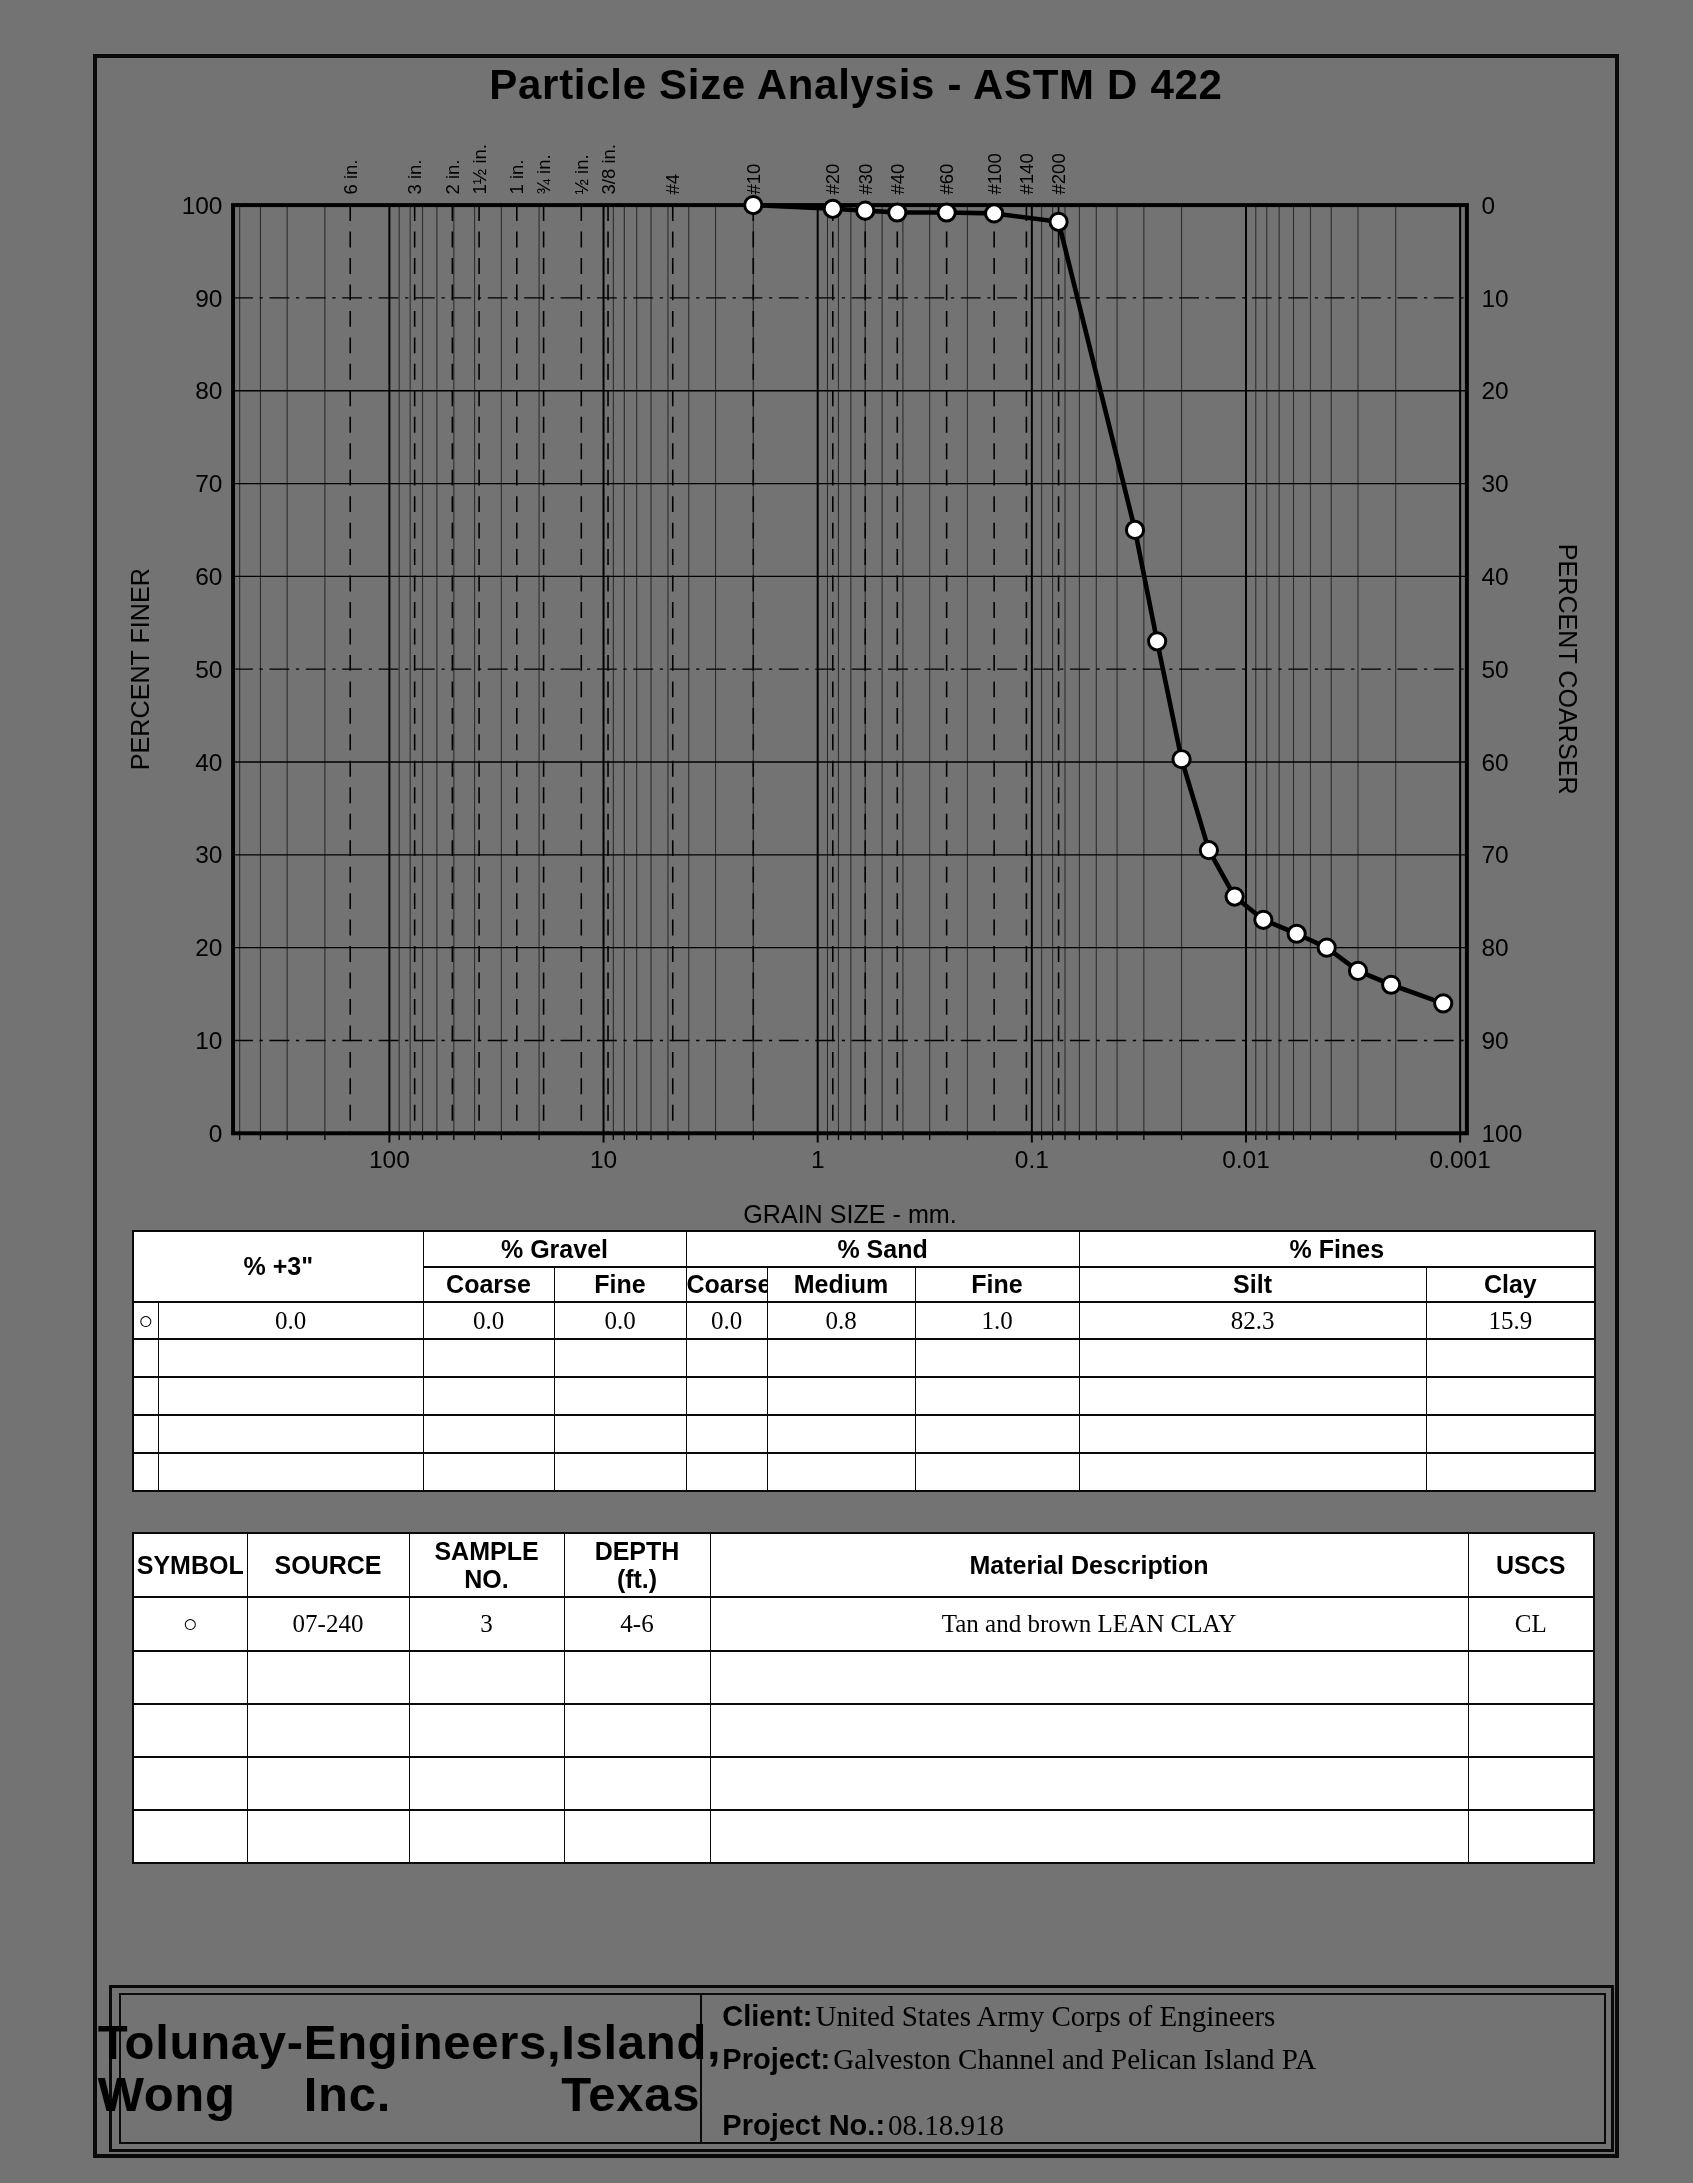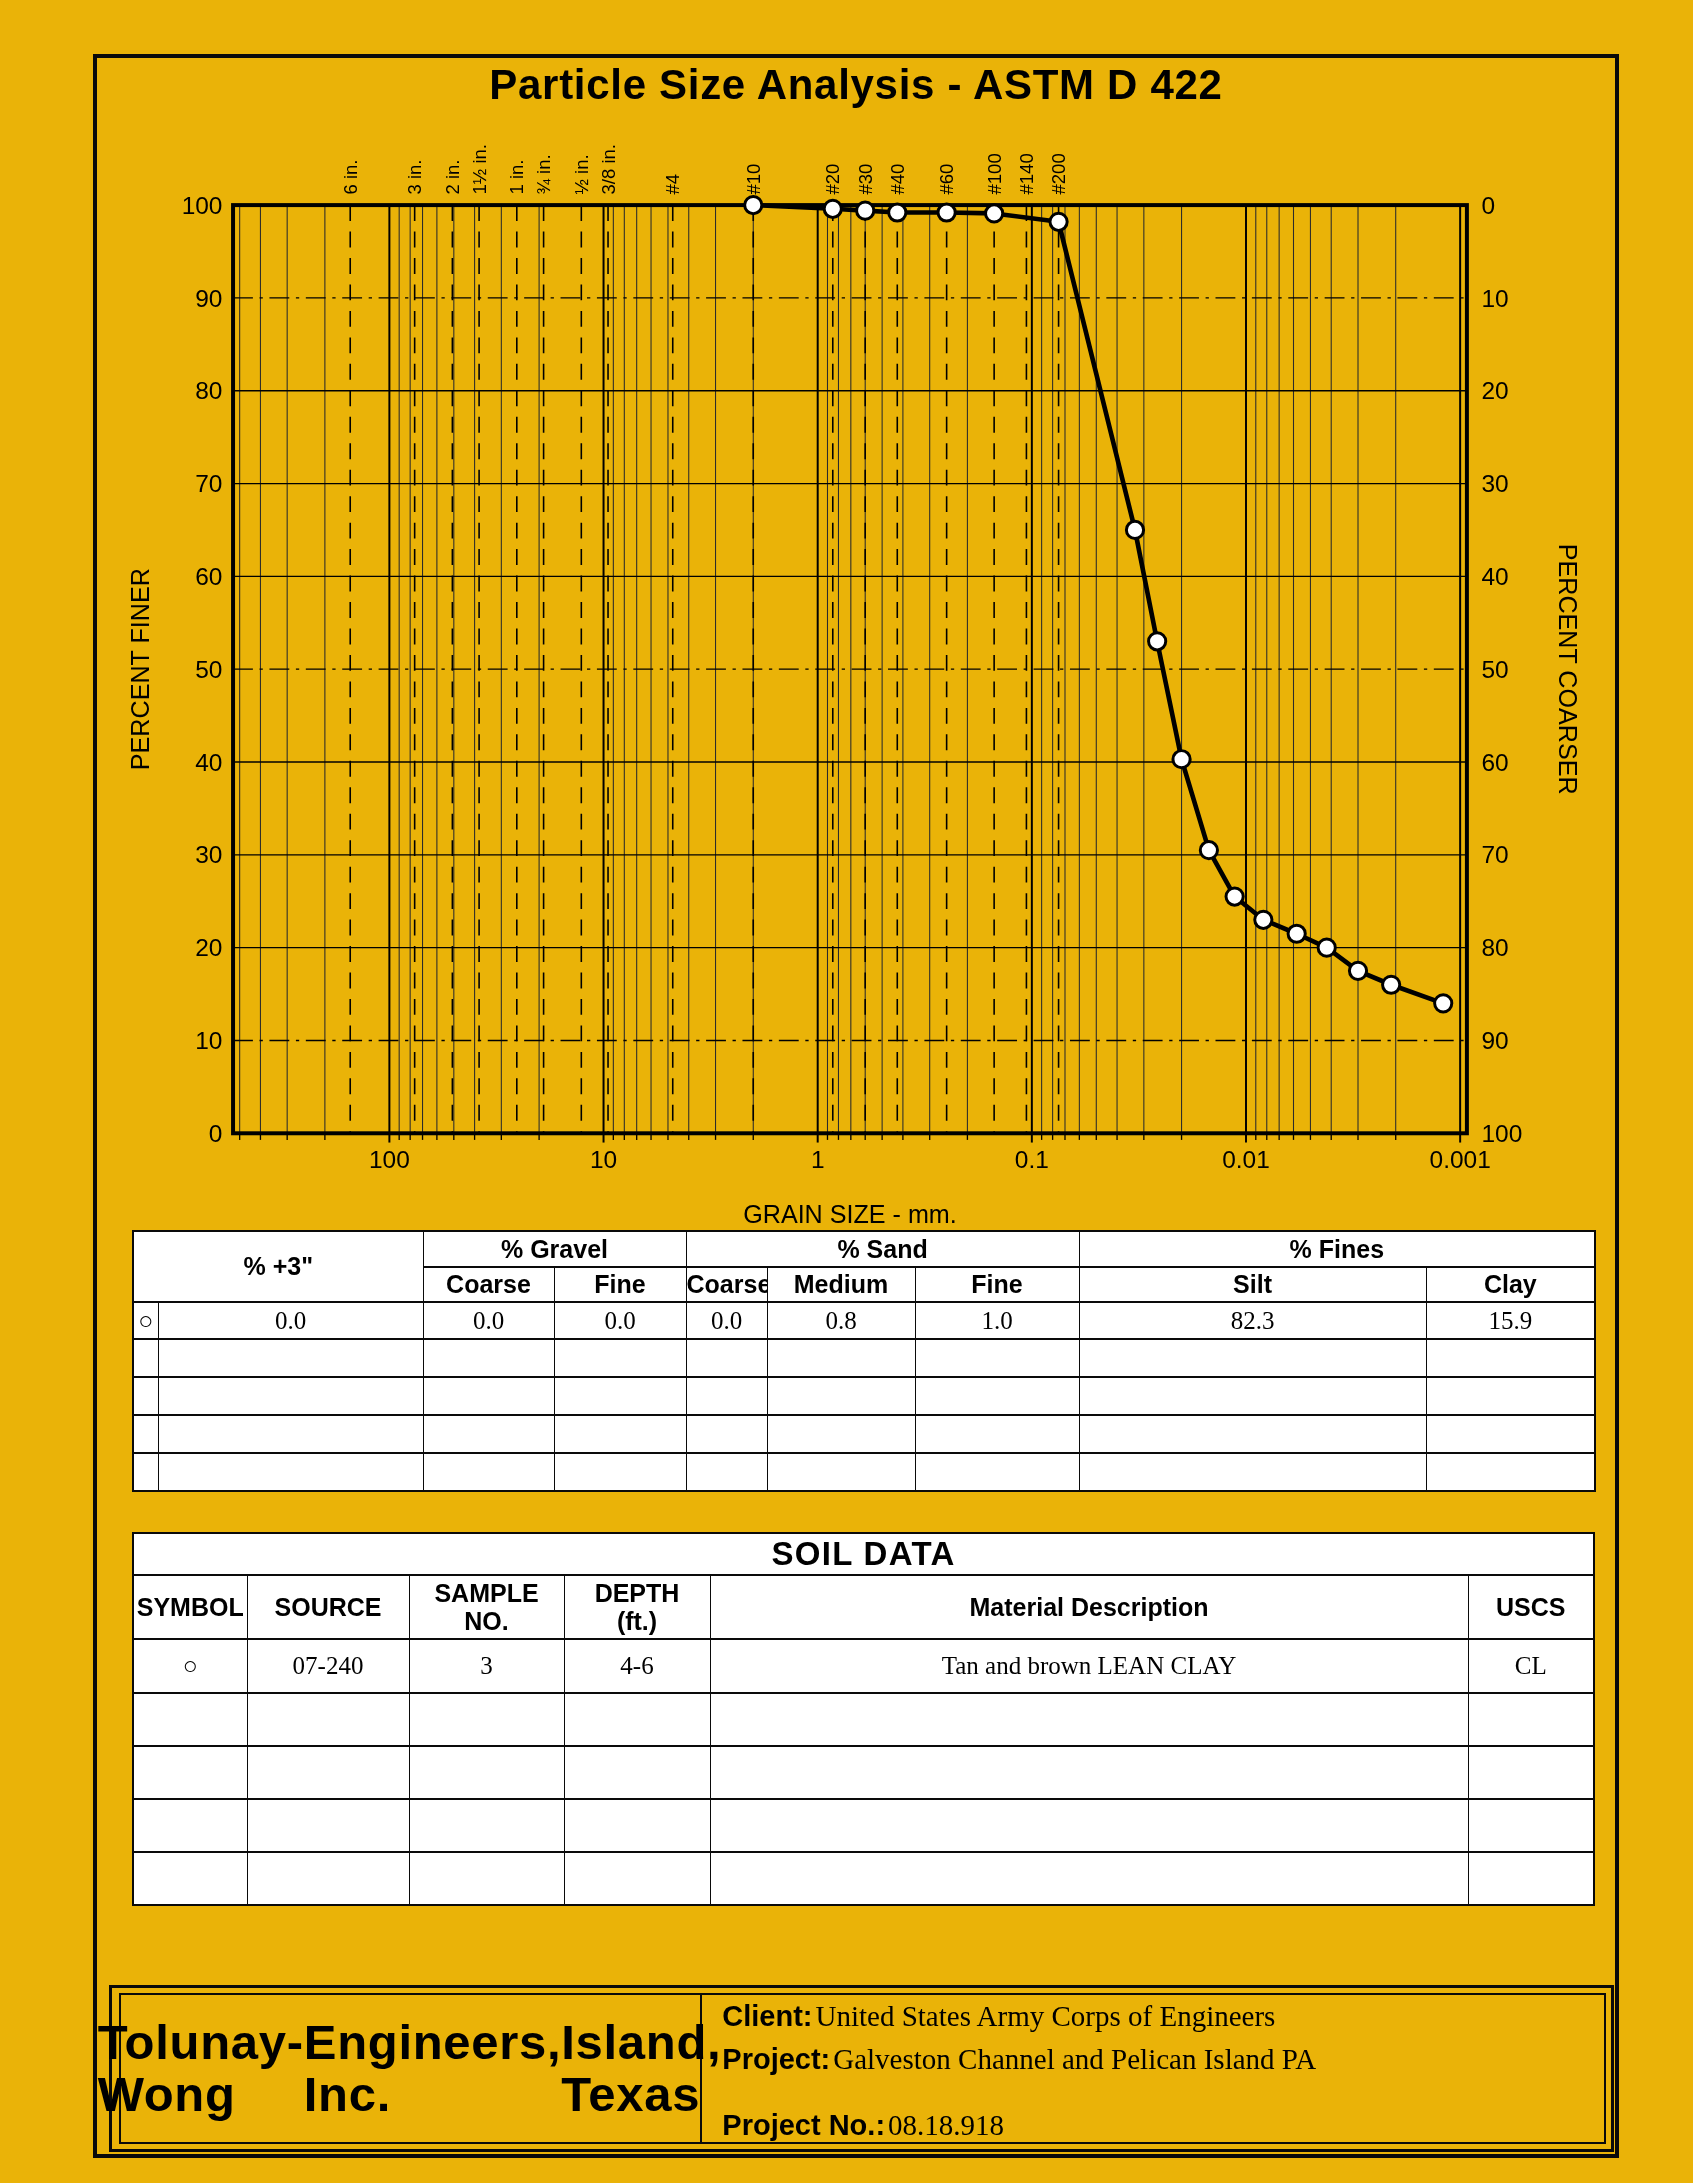--- a/index.html
+++ b/index.html
@@ -1,16 +1,16 @@
 <!DOCTYPE html>
 <html style="font-size:10.6px"><head>
 <meta charset="utf-8">
 <style>
   html,body{margin:0;padding:0;background:#fff;}
-  .page{position:relative;width:1694px;height:2183px;background:#eab308;color:#000;
+  .page{position:relative;width:1694px;height:2183px;background:#737373;color:#000;
         font-family:"Liberation Sans",sans-serif;overflow:hidden;}
   .page-border{position:absolute;left:93px;top:54px;width:1526px;height:2104px;
         border:4px solid #0a0a0a;box-sizing:border-box;}
   .doc-title{position:absolute;left:93px;top:61px;width:1526px;text-align:center;
         font-size:42px;font-weight:bold;letter-spacing:0.7px;}
   svg.chart{position:absolute;left:0;top:0;}
 
   
   table.sheet{position:absolute;border-collapse:collapse;table-layout:fixed;
         background:#fff;}
@@ -365,23 +365,20 @@
   <table class="sheet" id="soil-table">
     <colgroup>
       <col style="width:114px">
         <col style="width:162px">
         <col style="width:155px">
       <col style="width:146px">
         <col style="width:758px">
         <col style="width:126px">
     </colgroup>
     <thead>
-      <tr class="title-row">
-        <th colspan="6">SOIL DATA</th>
-      </tr>
       <tr class="hdr">
         <th>SYMBOL</th>
         <th>SOURCE</th>
         <th>SAMPLE
 NO.</th>
         <th>DEPTH
 (ft.)</th>
         <th>Material Description</th>
         <th>USCS</th>
       </tr>

